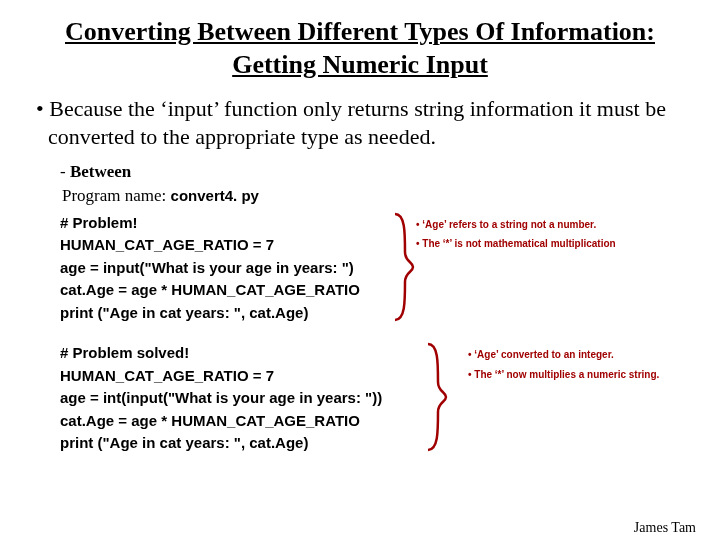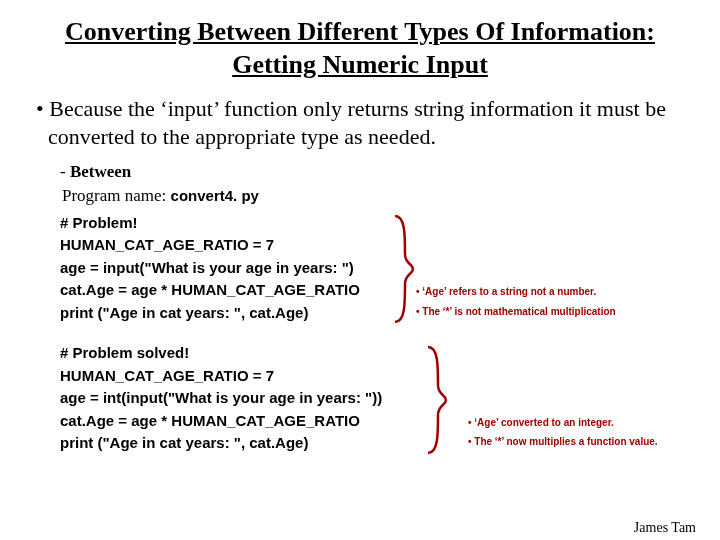--- a/index.html
+++ b/index.html
@@ -49,21 +49,21 @@
   .prog-name {
     margin-left: 2px;
   }
   .mono {
     font-family: Arial, Helvetica, sans-serif;
     font-weight: bold;
     font-size: 15px;
   }
   .block-row {
     display: flex;
-    align-items: flex-end;
+    align-items: flex-start;
     margin-top: 4px;
   }
   .code-col {
     width: 330px;
     font-family: Arial, Helvetica, sans-serif;
     font-weight: bold;
     font-size: 15px;
     line-height: 1.5;
   }
   .brace-col {
@@ -137,20 +137,20 @@
         <div>cat.Age = age * HUMAN_CAT_AGE_RATIO</div>
         <div>print ("Age in cat years: ", cat.Age)</div>
       </div>
       <div class="brace-col">
         <svg class="brace" width="24" height="110" viewBox="0 0 24 110">
           <path d="M4 2 C14 2 14 20 14 40 C14 50 22 50 22 55 C22 60 14 60 14 70 C14 90 14 108 4 108" stroke="#a00000" stroke-width="2.5" fill="none"></path>
         </svg>
       </div>
       <div class="notes-col">
         <div class="note-item">‘Age’ converted to an integer.</div>
-        <div class="note-item">The ‘*’ now multiplies a function value.</div>
+        <div class="note-item">The ‘*’ now multiplies a numeric string.</div>
       </div>
     </div>
 
   </div>
 </div>
 
 <div class="footer">James Tam</div>
 
 </body></html>

